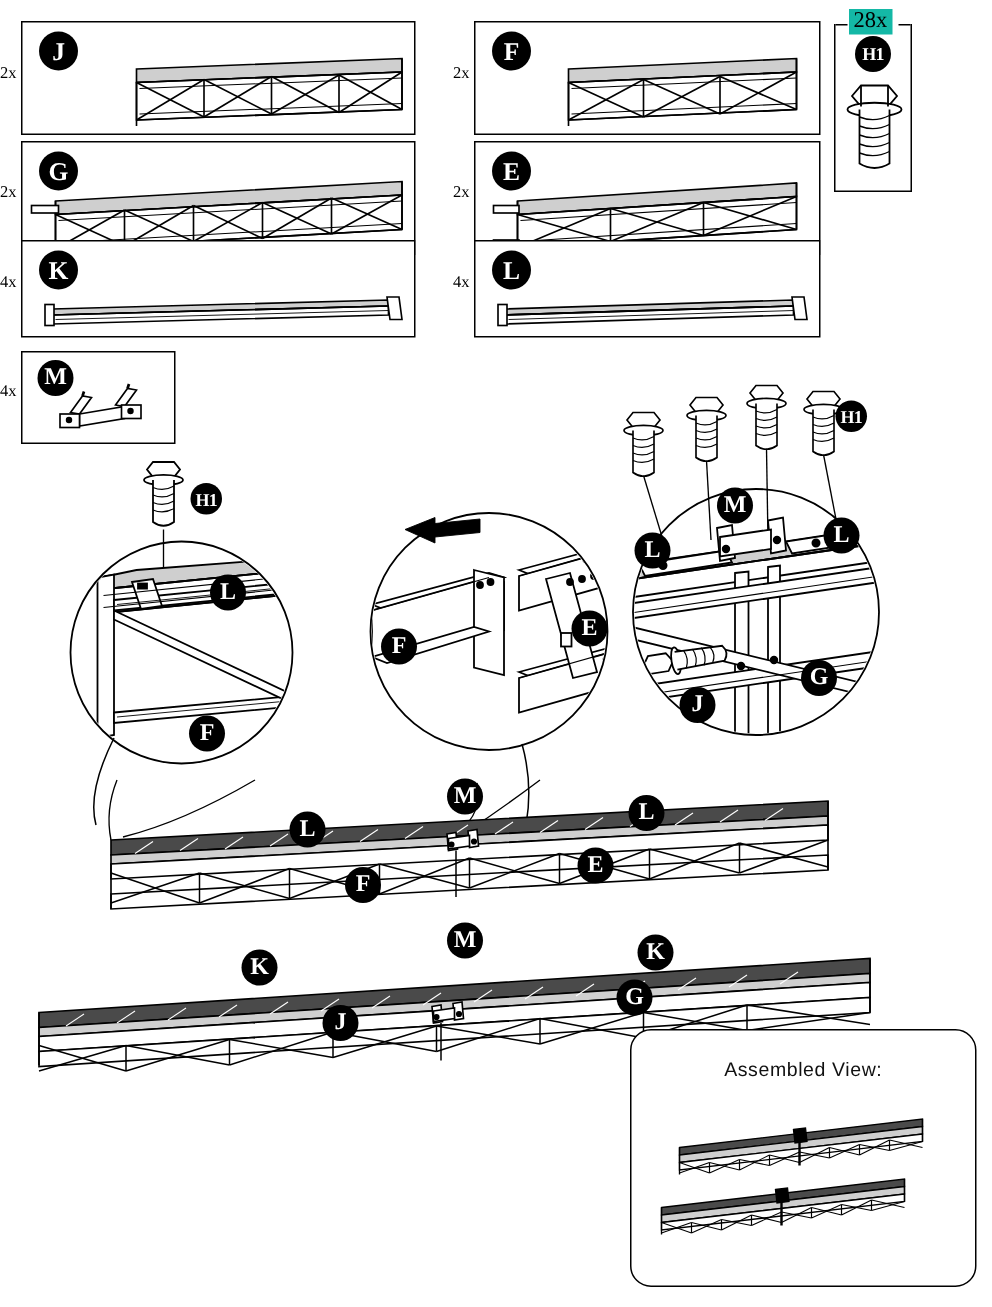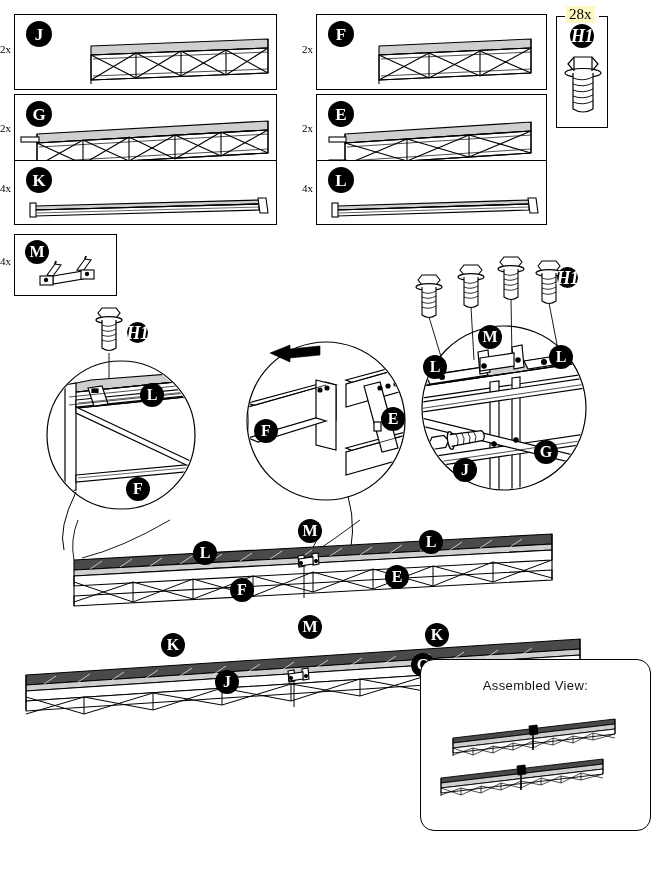--- a/index.html
+++ b/index.html
@@ -46,41 +46,41 @@
     justify-content: center;
     font-family: "Liberation Serif", serif;
     font-weight: bold;
     line-height: 1;
     box-sizing: border-box;
     user-select: none;
   }
   .badge.b-lg { width: 26px; height: 26px; font-size: 17px; }
   .badge.b-md { width: 24px; height: 24px; font-size: 16px; }
   .badge.b-sm { width: 21px; height: 21px; font-size: 13px; }
-  .badge.h1 { font-size: 18px; letter-spacing: -0.5px; font-style: italic; }
+  .badge.h1 { font-size: 12px; letter-spacing: -0.5px; }
 
   
   .h1-box {
     position: absolute;
     box-sizing: border-box;
     border: 1.6px solid #000;
     border-top: none;
     background: #fff;
   }
   .h1-top-left, .h1-top-right {
     position: absolute;
     top: 0;
     height: 0;
     border-top: 1.6px solid #000;
   }
   .lbl-28x {
     position: absolute;
     font-family: "Liberation Serif", serif;
     font-size: 15px;
-    background: #fef9c3;
+    background: #14b8a6;
     padding: 0 3px;
   }
 
   
   .assembled-box {
     position: absolute;
     border: 1.8px solid #000;
     border-radius: 14px;
     background: #fff;
     box-sizing: border-box;
@@ -684,21 +684,21 @@
   <div class="badge b-md" style="left:425px; top:623px;">
       <span>K</span>
     </div>
   <div class="badge b-md" style="left:215px; top:670px;">
       <span>J</span>
     </div>
   <div class="badge b-md" style="left:411px; top:653px;">
       <span>G</span>
     </div>
 
-  <div class="assembled-box" style="left:420px; top:659px; width:231px; height:172px;">
+  <div class="assembled-box" style="left:420px; top:686px; width:231px; height:172px;">
     <div class="assembled-title" style="top:18px;">Assembled View:</div>
     <svg width="231" height="172" viewBox="0 0 231 172">
       <g class="ln" stroke-width="0.9">
 
         <g>
           <polygon points="32,78 194,59 194,64 32,83" fill="#4a4a4a" stroke="#000"></polygon>
           <polygon points="32,83 194,64 194,69 32,88" fill="#cfcfcf" stroke="#000"></polygon>
           <polygon points="32,88 194,69 194,74 32,93" fill="#fff" stroke="#000"></polygon>
           <line x1="32" y1="78" x2="32" y2="96"></line>
           <line x1="194" y1="59" x2="194" y2="74"></line>

